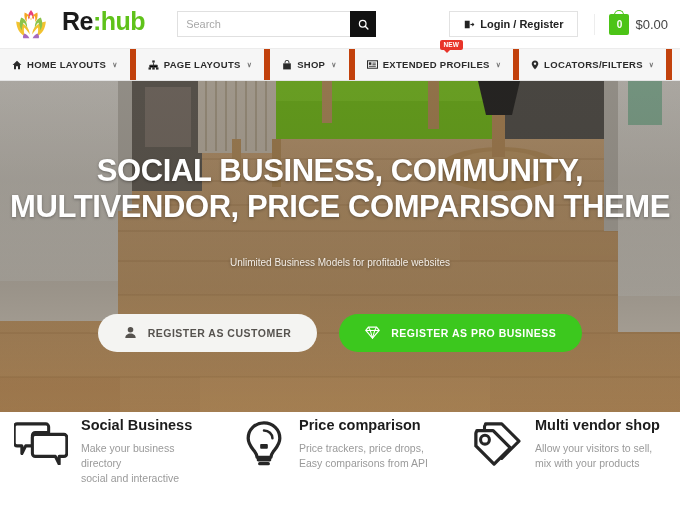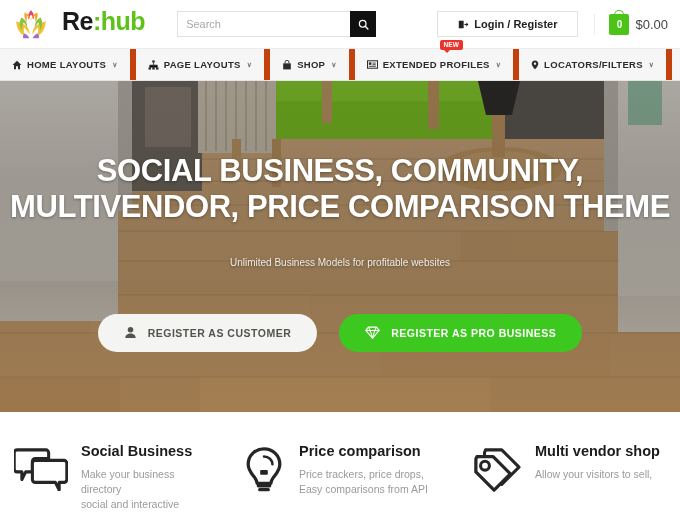--- a/index.html
+++ b/index.html
@@ -50,21 +50,21 @@
     display: flex; align-items: center; justify-content: center;
   }
 
   .top-right {
     margin-left: auto;
     display: flex; align-items: center; gap: 0;
   }
   .login-btn {
     display: flex; align-items: center; gap: 5px;
     border: 1px solid #e2e2e2; background: #fff;
-    height: 26px; padding: 0 20px;
+    height: 26px; padding: 0 14px;
     font-size: 11px; font-weight: bold; color: #222;
     cursor: pointer; white-space: nowrap;
     font-family: "Liberation Sans", sans-serif;
   }
   .cart-area {
     display: flex; align-items: center; gap: 6px;
     margin-left: 16px; padding-left: 14px;
     border-left: 1px solid #ededed;
     cursor: pointer;
   }
@@ -181,21 +181,21 @@
   }
   .btn-customer { background: #f4f4f2; color: #56534f; }
   .btn-pro { background: #3cc81e; color: #ffffff; }
 
   
   .features {
     height: 102px;
     background: #fff;
     display: flex;
     align-items: flex-start;
-    padding: 32px 8px 0 8px;
+    padding: 6px 8px 0 8px;
     gap: 20px;
   }
   .feature {
     flex: 1;
     display: flex; align-items: flex-start; gap: 13px;
     padding-left: 6px;
   }
   .feature-icon { flex: 0 0 auto; padding-top: 3px; }
   .feature-title {
     font-size: 14.5px; font-weight: bold; color: #1c1c1c;
@@ -482,16 +482,17 @@
       <svg width="52" height="46" viewBox="0 0 54 48">
         <path d="M16 3 L33 3 L51 21 L33 39 L15 21 L15 6 A3 3 0 0 1 18 3 Z" fill="none" stroke="#262626" stroke-width="3.2" stroke-linejoin="round"></path>
         <path d="M7 10 L24 10 L42 28 L25 45 L6 26 L6 13 A3 3 0 0 1 9 10 Z" fill="#fff" stroke="#262626" stroke-width="3.4" stroke-linejoin="round"></path>
         <circle cx="15.5" cy="19.5" r="4.6" fill="none" stroke="#262626" stroke-width="3.2"></circle>
       </svg>
     </span>
     <div>
       <div class="feature-title">Multi vendor shop</div>
       <div class="feature-desc">
         <span>Allow your visitors to sell,</span>
+        <span>mix with your products</span>
       </div>
     </div>
   </div>
 </div>
 
 </body></html>

